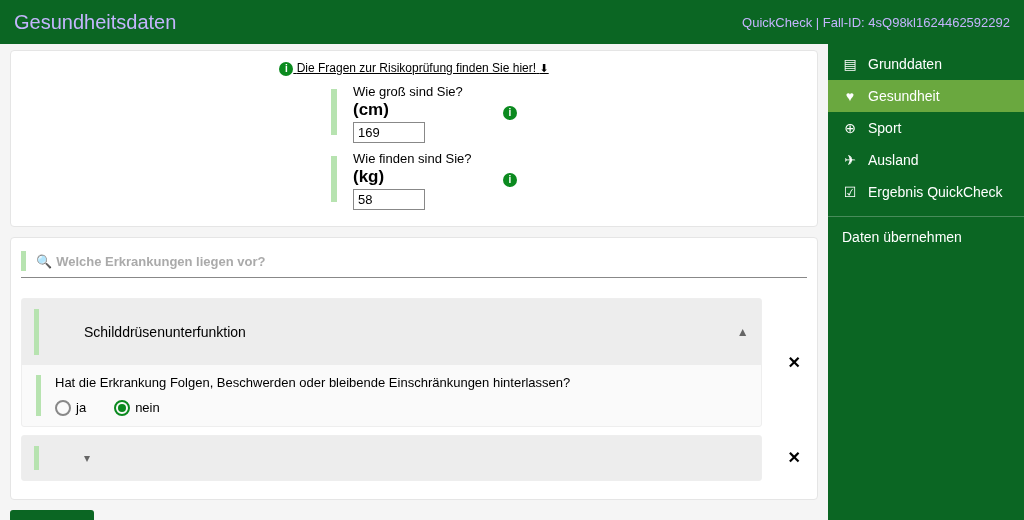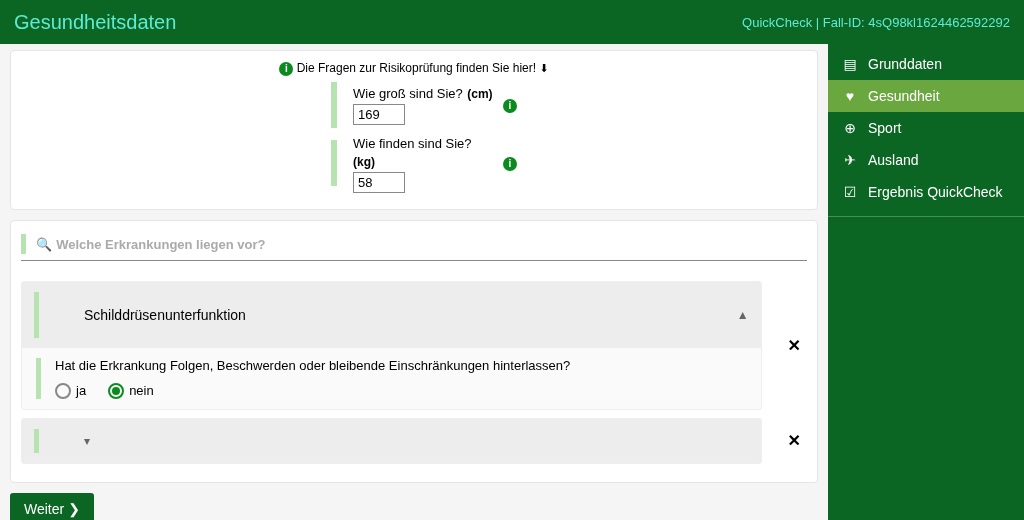--- a/index.html
+++ b/index.html
@@ -5,21 +5,21 @@
     * { box-sizing: border-box; margin: 0; padding: 0; }
     body {
       font-family: Arial, Helvetica, sans-serif;
       background: #f5f5f5;
       width: 1024px;
       height: 520px;
       overflow: hidden;
     }
     .topbar {
       background: #0b6623;
-      color: #5eead4;
+      color: #c4b5fd;
       display: flex;
       justify-content: space-between;
       align-items: center;
       padding: 10px 14px;
       height: 44px;
     }
     .topbar h1 { font-size: 20px; font-weight: 500; }
     .topbar .caseid { font-size: 13px; }
     .container {
       display: flex;
@@ -59,20 +59,21 @@
     .card {
       background: #fff;
       border: 1px solid #e5e5e5;
       border-radius: 4px;
       margin-bottom: 10px;
       padding: 10px;
     }
     .infoline {
       text-align: center;
       font-size: 12px;
+      text-decoration: underline;
     }
     .info-circle {
       display: inline-block;
       width: 14px; height: 14px; border-radius: 50%;
       background: #0b8a1f; color: #fff; font-weight: bold;
       font-size: 10px; line-height: 14px; text-align: center;
       vertical-align: middle;
     }
     .formrow {
       display: flex;
@@ -81,23 +82,23 @@
       padding-left: 310px;
     }
     .greenbar {
       width: 6px;
       height: 46px;
       background: #b7e3b0;
       margin-right: 16px;
     }
     .formrow .labels { width: 140px; }
     .formrow .labels .lbl { font-size: 13px; }
-    .formrow .labels .unit { font-weight: bold; font-size: 12px; }
+    .formrow .labels .unit { font-weight: bold; font-size: 17px; }
     .formrow input[type="text"] {
-      width: 52px;
+      width: 72px;
       padding: 2px 4px;
       font-size: 13px;
       margin-top: 2px;
       border: 1px solid #888;
     }
     .formrow .info { margin-left: 10px; }
     .searchwrap {
       display: flex;
       align-items: center;
       border-bottom: 1px solid #888;
@@ -147,21 +148,21 @@
     .disease-title { flex: 1; font-size: 14px; }
     .chev { color: #666; font-size: 12px; }
     .disease-body {
       padding: 10px 14px;
       display: flex;
     }
     .disease-body .gb2 {
       width: 5px; background: #b7e3b0; margin-right: 14px;
     }
     .disease-body .q { font-size: 13px; margin-bottom: 10px; }
-    .radios { display: flex; gap: 22px; align-items: flex-start; }
+    .radios { display: flex; gap: 28px; align-items: flex-start; }
     .radio {
       display: inline-flex; align-items: center; gap: 5px; font-size: 13px;
     }
     .radio .circ {
       width: 16px; height: 16px; border-radius: 50%;
       border: 2px solid #0b8a1f; display: inline-flex;
       align-items: center; justify-content: center;
     }
     .radio.unchecked .circ { border-color: #888; }
     .radio .dot {
@@ -304,14 +305,15 @@
       <div class="nav-item">
         <span class="nav-icon">✈</span>
         <span>Ausland</span>
       </div>
       <div class="nav-item">
         <span class="nav-icon">☑</span>
         <span>Ergebnis QuickCheck</span>
       </div>
     </div>
     <div class="nav-sep"></div>
+    <div class="action">Daten übernehmen</div>
   </div>
 </div>
 
 </body></html>

